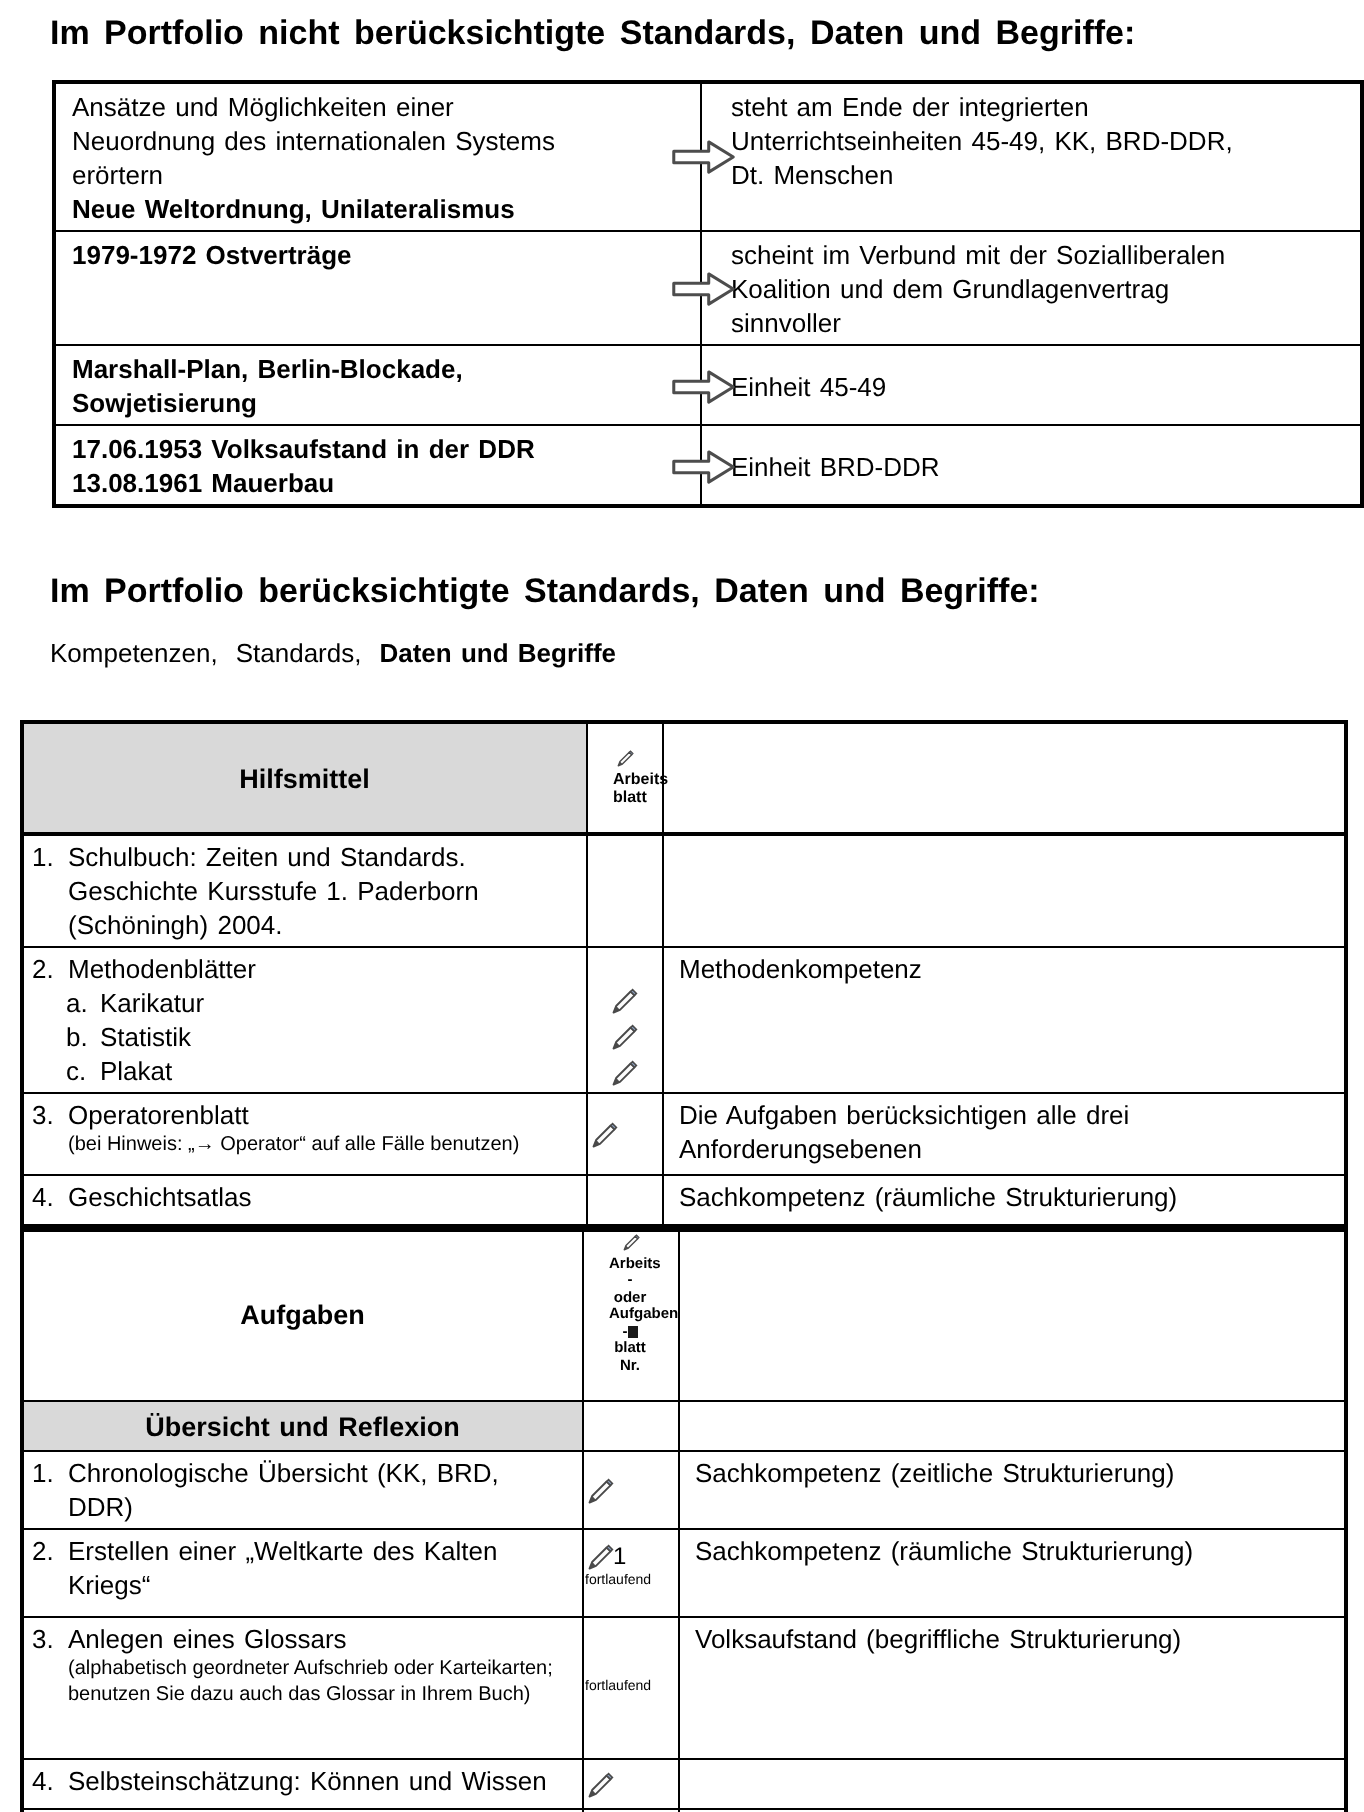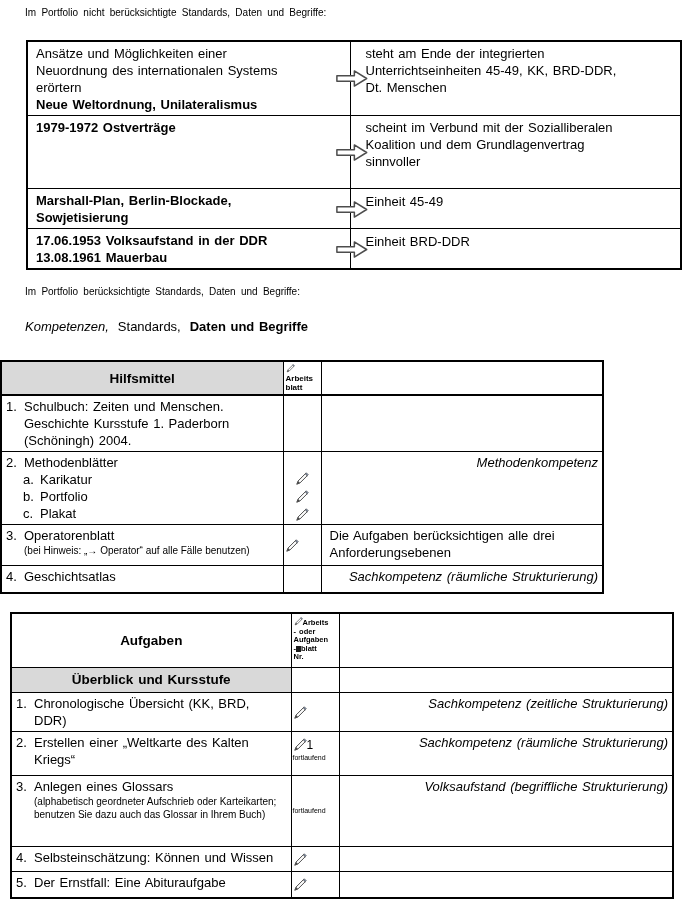--- a/index.html
+++ b/index.html
@@ -5,53 +5,53 @@
   html,body{margin:0;padding:0;}
   body{
     position:relative;
     width:682px;height:906px;
     background:#ffffff;
     font-family:"Liberation Sans","DejaVu Sans",sans-serif;
     font-size:13px;color:#000;
     word-spacing:1px;
     overflow:hidden;
   }
-  .heading{position:absolute;left:25px;margin:0;font-size:10px;font-weight:normal;word-spacing:2.5px;}
+  .heading{position:absolute;left:25px;margin:0;font-size:17px;font-weight:bold;word-spacing:2.5px;}
   #heading1{top:7px;}
   #heading2{top:286px;}
   #legend{position:absolute;top:319px;left:25px;margin:0;font-size:13px;}
   #legend span{margin-right:9px;}
-  .it{font-style:italic;text-align:right;}
+  .it{}
   .b{font-weight:bold;}
 
   table{border-collapse:collapse;table-layout:fixed;border:2px solid #000;}
   td{border:1px solid #000;vertical-align:top;padding:2px 4px;line-height:17px;}
 
   
   #table1{position:absolute;top:40px;left:26px;width:656px;border-radius:15px;}
   #table1 .c1{width:323px;}
   #table1 td.tl{position:relative;padding:3px 6px 2px 8px;}
-  #table1 td.rr{padding:3px 6px 18px 15px;}
+  #table1 td.rr{padding:3px 6px 2px 15px;}
   #table1 td.rr.mid{vertical-align:middle;}
   .arrow{position:absolute;right:-19px;width:34px;height:21px;z-index:2;}
   .arrow svg{display:block;width:34px;height:21px;}
   .arrow.center{top:50%;margin-top:-10px;}
 
   
-  #table2{position:absolute;top:360px;left:0;width:604px;}
+  #table2{position:absolute;top:360px;left:10px;width:664px;}
   #table2 .c1{width:282px;}
   #table2 .c2{width:38px;}
   #table3{position:absolute;top:612px;left:10px;width:664px;}
   #table3 .c1{width:280px;}
   #table3 .c2{width:48px;}
 
   .gray{background:#d9d9d9;}
   td.head-title{font-weight:bold;text-align:center;vertical-align:middle;font-size:13.5px;}
   #table2 tr.head td{border-bottom:2px solid #000;}
-  .tiny-head{font-size:8px;line-height:9px;vertical-align:middle;padding:2px;margin-top:32px;}
+  .tiny-head{font-size:8px;line-height:9px;text-align:center;vertical-align:middle;padding:13px;margin-top:32px;}
   #table3 .tiny-head{font-size:7.5px;line-height:8.5px;vertical-align:top;padding-top:3px;font-weight:bold;}
   #table2 .tiny-head{font-weight:bold;}
 
   .li{display:flex;}
   .li .num{flex:0 0 18px;}
   .sub{display:flex;margin-left:17px;}
   .sub .num{flex:0 0 17px;}
   .note{font-size:10px;line-height:13px;word-spacing:0;}
   td.mid{text-align:left;vertical-align:middle;padding:1px;}
   td.mid.top{vertical-align:top;padding-top:4px;}
@@ -163,42 +163,42 @@
           </svg><span>Arbeits</span><br>
       <span>blatt</span>
     </td>
     <td></td>
   </tr>
   <tr style="height:56px">
     <td>
       <div class="li">
         <span class="num">1.</span>
         <div>
-          <div>Schulbuch: Zeiten und Menschen.</div>
+          <div>Schulbuch: Zeiten und Standards.</div>
           <div>Geschichte Kursstufe 1. Paderborn</div>
           <div>(Schöningh) 2004.</div>
         </div>
       </div>
     </td>
     <td class="mid"></td>
     <td class="rt"></td>
   </tr>
   <tr style="height:70px">
     <td>
       <div class="li">
         <span class="num">2.</span>
         <div>Methodenblätter</div>
       </div>
       <div class="sub">
             <span class="num">a.</span>
             <span>Karikatur</span>
           </div>
       <div class="sub">
             <span class="num">b.</span>
-            <span>Portfolio</span>
+            <span>Statistik</span>
           </div>
       <div class="sub">
             <span class="num">c.</span>
             <span>Plakat</span>
           </div>
     </td>
     <td class="mid top">
       <div class="pencil-stack">
         <svg class="pencil" viewBox="0 0 16 16">
               <path d="M2 14 L3.5 10.3 L11.8 2 L14 4.2 L5.7 12.5 Z" fill="#fcfcfc" stroke="#4a4a4a" stroke-width="1.1" stroke-linejoin="round"></path>
@@ -267,21 +267,21 @@
             <path d="M2 14 L3.5 10.3 L4.4 11.2 L5.7 12.5 Z" fill="#4a4a4a"></path>
           </svg><span>Arbeits</span><br>
       <span>- oder</span><br>
       <span>Aufgaben</span><br>
       <span>-</span><span class="sq"></span><span>blatt</span><br>
       <span>Nr.</span>
     </td>
     <td></td>
   </tr>
   <tr style="height:25px">
-    <td class="gray head-title">Überblick und Kursstufe</td>
+    <td class="gray head-title">Übersicht und Reflexion</td>
     <td></td>
     <td></td>
   </tr>
   <tr style="height:38px">
     <td>
       <div class="li">
         <span class="num">1.</span>
         <div>Chronologische Übersicht (KK, BRD, DDR)</div>
       </div>
     </td>

